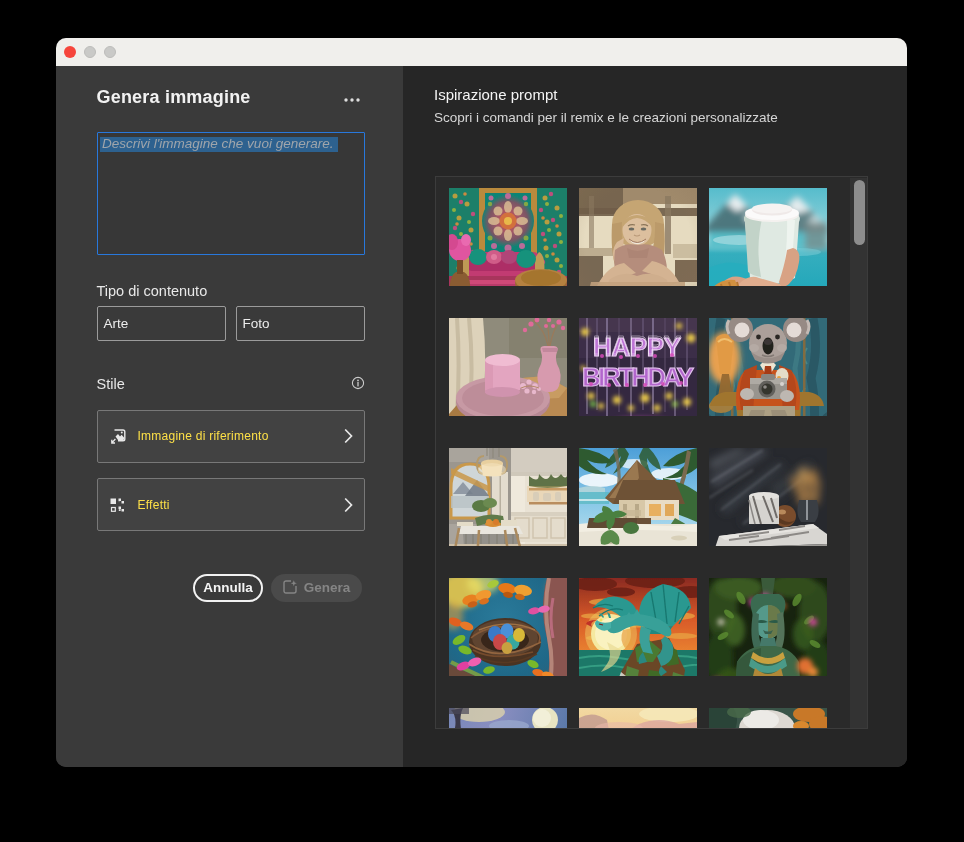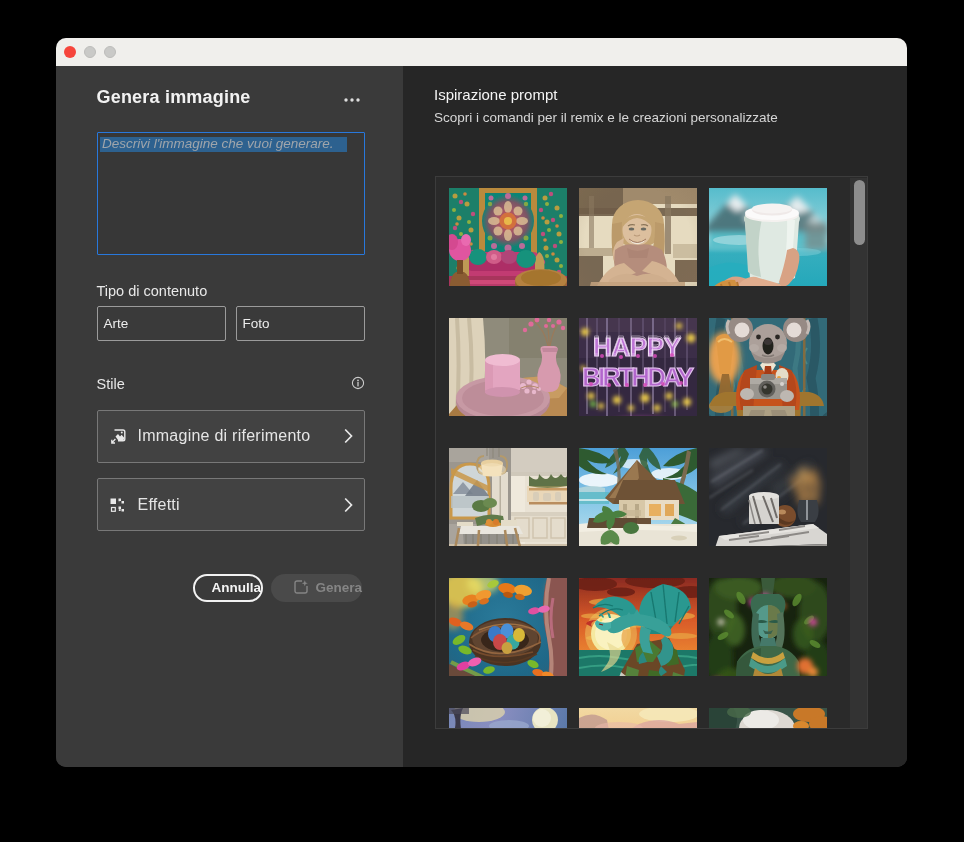--- a/index.html
+++ b/index.html
@@ -9,31 +9,31 @@
     border-radius:10px; overflow:hidden; background:#3b3b3b; }
   #tbar { position:absolute; left:0; top:0; width:100%; height:28px; background:#f0efec; }
   .dot { position:absolute; top:46px; width:12px; height:12px; border-radius:50%; }
   #lpan { position:absolute; left:0; top:28px; width:347px; height:701px; background:#3a3a3a; }
   #rpan { position:absolute; left:347px; top:28px; width:504px; height:701px; background:#262626; }
   .abs { position:absolute; }
   #h1 { left:40.5px; top:49px; font-size:18px; font-weight:bold; color:#f2f2f2; letter-spacing:.2px; }
   #ta { left:40.5px; top:94px; width:268px; height:123px; background:#373737;
     border:1.5px solid #2878dc; border-radius:1px; }
   #ph { left:2.5px; top:3.5px; font-size:13.5px; line-height:14.5px; font-style:italic; color:#9fa5ab;
-    background:#2d618f; padding:0 14px 1px 2px; white-space:nowrap; }
+    background:#2d618f; padding:0 5px 1px 2px; white-space:nowrap; }
   .lab { font-size:14.5px; color:#e8e8e8; }
   .tbtn { position:absolute; top:268px; width:129px; height:35px; border:1px solid #9b9b9b;
     border-radius:2px; color:#ededed; font-size:13.5px; line-height:33px; padding-left:6px; }
   .bigbtn { position:absolute; left:40.5px; width:268px; height:53px; background:#424242;
     border:1px solid #787878; border-radius:2px; }
   .bigbtn .txt { position:absolute; left:40px; top:50%; transform:translateY(-50%);
-    font-size:16px; letter-spacing:.25px; color:#e5e5e5; }
+    font-size:12px; letter-spacing:.25px; color:#fde047; }
   .chev { position:absolute; right:11px; top:50%; transform:translateY(-50%); }
   .pill { position:absolute; top:536px; height:28px; border-radius:14px; font-weight:bold;
-    font-size:13.5px; text-align:right; }
+    font-size:13.5px; text-align:center; }
   #cancel { left:137px; width:70px; border:2px solid #f2f2f2; color:#f4f4f4; line-height:24px; }
   #gen { left:215px; width:91px; background:#4a4a4a; color:#858585; line-height:28px; }
   #h2 { left:378px; top:47.5px; font-size:15px; font-weight:normal; color:#f4f4f4; }
   #sub { left:378px; top:72px; font-size:13.5px; color:#d6d6d6; }
   #gridbox { position:absolute; left:379px; top:137.5px; width:433px; height:553px;
     background:#2a2a2a; border:1px solid #3c3c3c; overflow:hidden; }
   .tile { position:absolute; width:118px; height:98px; overflow:hidden; }
   .tile svg { display:block; }
   #thumb { position:absolute; left:417.5px; top:3px; width:11px; height:65px;
     background:#8d8d8d; border-radius:5.5px; }

